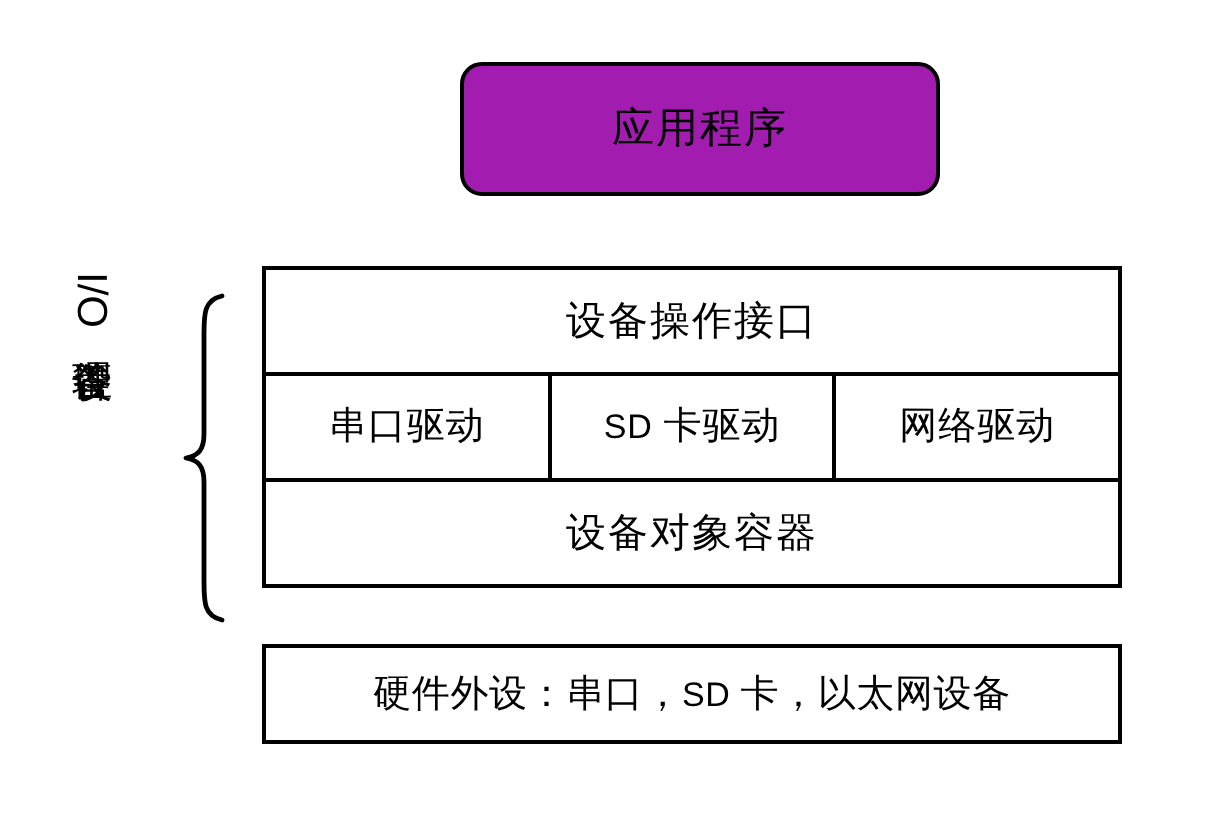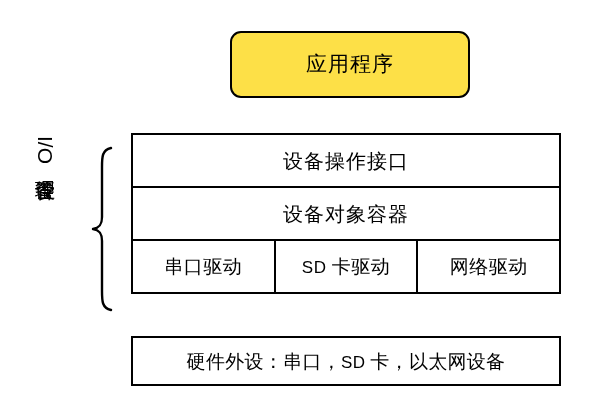--- a/index.html
+++ b/index.html
@@ -23,21 +23,21 @@
   
   .app-box {
     position: absolute;
     left: 230px;
     top: 31px;
     width: 240px;
     height: 67px;
     box-sizing: border-box;
     border: 2px solid #000000;
     border-radius: 11px;
-    background: #fde047;
+    background: #a21caf;
     display: flex;
     align-items: center;
     justify-content: center;
   }
   .app-box-label {
     font-size: 21px;
     line-height: 1;
     letter-spacing: 1px;
     white-space: nowrap;
   }
@@ -142,21 +142,21 @@
   }
   .latin {
     font-family: "Liberation Sans", "DejaVu Sans", sans-serif;
     font-size: 17px;
   }
 
   
   .hw-box {
     position: absolute;
     left: 131px;
-    top: 336px;
+    top: 322px;
     width: 430px;
     height: 50px;
     box-sizing: border-box;
     border: 2px solid #000000;
     background: #ffffff;
     display: flex;
     align-items: center;
     justify-content: center;
   }
   .hw-label {
@@ -183,37 +183,37 @@
   <div class="brace">
     <svg viewBox="0 0 24 168" preserveAspectRatio="none" aria-hidden="true">
       <path d="M21 3 C12 5, 12 12, 12 22 L12 72 C12 80, 9 83, 3 84 C9 85, 12 88, 12 96 L12 146 C12 156, 12 163, 21 165" fill="none" stroke="#000000" stroke-width="2.4" stroke-linecap="round" stroke-linejoin="round"></path>
     </svg>
   </div>
 
   <div class="stack">
 
     <div class="stack-row">
       <span class="stack-row-label">设备操作接口</span>
-    </div>
-
-    <div class="stack-row">
-      <span class="stack-row-label">设备对象容器</span>
     </div>
 
     <div class="stack-row driver-row">
       <div class="driver-cell">
         <span class="driver-label">串口驱动</span>
       </div>
       <div class="driver-cell">
         <span class="driver-label"><span class="latin">SD</span>&nbsp;<span>卡驱动</span></span>
       </div>
       <div class="driver-cell">
         <span class="driver-label">网络驱动</span>
       </div>
     </div>
 
+    <div class="stack-row">
+      <span class="stack-row-label">设备对象容器</span>
+    </div>
+
   </div>
 
   <div class="hw-box">
     <span class="hw-label"><span>硬件外设：串口，</span><span class="latin">SD</span>&nbsp;<span>卡，以太网设备</span></span>
   </div>
 
 </div>
 
 </body></html>

